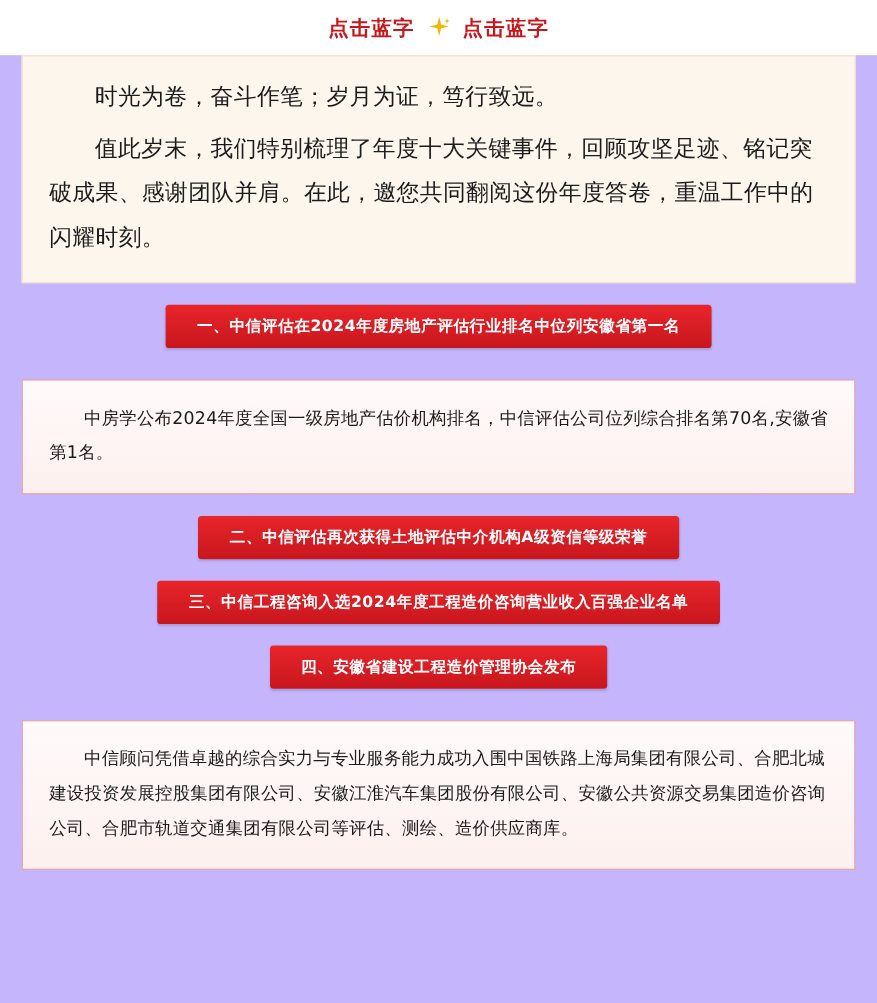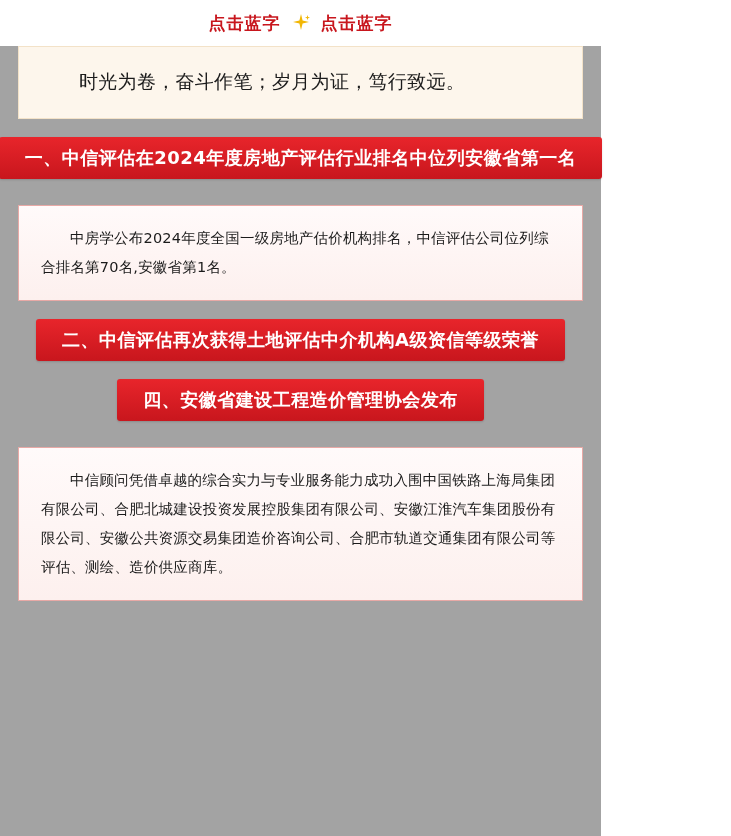--- a/index.html
+++ b/index.html
@@ -8,23 +8,23 @@
   }
   body {
     width: 731px;
     height: 836px;
     background: #ffffff;
     font-family: "DejaVu Sans", "Liberation Sans", sans-serif;
     overflow: hidden;
   }
   .page {
     position: relative;
-    width: 601px;
+    width: 731px;
     height: 836px;
-    background: #a3a3a3;
+    background: #c4b5fd;
     box-sizing: border-box;
   }
 
   
   .header {
     height: 46px;
     display: flex;
     align-items: center;
     justify-content: center;
     gap: 10px;
@@ -68,21 +68,21 @@
   }
   .title-wrap {
     display: flex;
     justify-content: center;
     margin: 18px 0 0 0;
   }
   .title-ribbon {
     display: inline-block;
     background: linear-gradient(180deg, #e8252b 0%, #c8161d 100%);
     color: #ffffff;
-    font-size: 18px;
+    font-size: 13px;
     font-weight: bold;
     padding: 9px 26px;
     border-radius: 3px;
     letter-spacing: 0.5px;
     box-shadow: 0 1px 2px rgba(0,0,0,0.15);
     white-space: nowrap;
   }
 
   .body-box {
     margin-top: 26px;
@@ -111,38 +111,42 @@
       <svg viewBox="0 0 20 20" width="20" height="20" aria-hidden="true">
         <path d="M10 1 L11.6 7.4 L18 9 L11.6 10.6 L10 17 L8.4 10.6 L2 9 L8.4 7.4 Z" fill="#f2b705"></path>
         <path d="M16.5 2 L17.1 4 L19 4.6 L17.1 5.2 L16.5 7.2 L15.9 5.2 L14 4.6 L15.9 4 Z" fill="#f2b705"></path>
       </svg>
     </span>
     <span class="header-text">点击蓝字</span>
   </div>
 
   <div class="intro">
     <p>时光为卷，奋斗作笔；岁月为证，笃行致远。</p>
+    <p>值此岁末，我们特别梳理了年度十大关键事件，回顾攻坚足迹、铭记突破成果、感谢团队并肩。在此，邀您共同翻阅这份年度答卷，重温工作中的闪耀时刻。</p>
   </div>
 
   <div class="section">
     <div class="title-wrap">
       <div class="title-ribbon">一、中信评估在2024年度房地产评估行业排名中位列安徽省第一名</div>
     </div>
     <div class="body-box">
       <p>中房学公布2024年度全国一级房地产估价机构排名，中信评估公司位列综合排名第70名,安徽省第1名。</p>
     </div>
   </div>
 
   <div class="section">
     <div class="title-wrap">
       <div class="title-ribbon">二、中信评估再次获得土地评估中介机构A级资信等级荣誉</div>
     </div>
   </div>
 
   <div class="section">
+    <div class="title-wrap">
+      <div class="title-ribbon">三、中信工程咨询入选2024年度工程造价咨询营业收入百强企业名单</div>
+    </div>
   </div>
 
   <div class="section">
     <div class="title-wrap">
       <div class="title-ribbon">四、安徽省建设工程造价管理协会发布</div>
     </div>
     <div class="body-box">
       <p>中信顾问凭借卓越的综合实力与专业服务能力成功入围中国铁路上海局集团有限公司、合肥北城建设投资发展控股集团有限公司、安徽江淮汽车集团股份有限公司、安徽公共资源交易集团造价咨询公司、合肥市轨道交通集团有限公司等评估、测绘、造价供应商库。</p>
     </div>
   </div>

